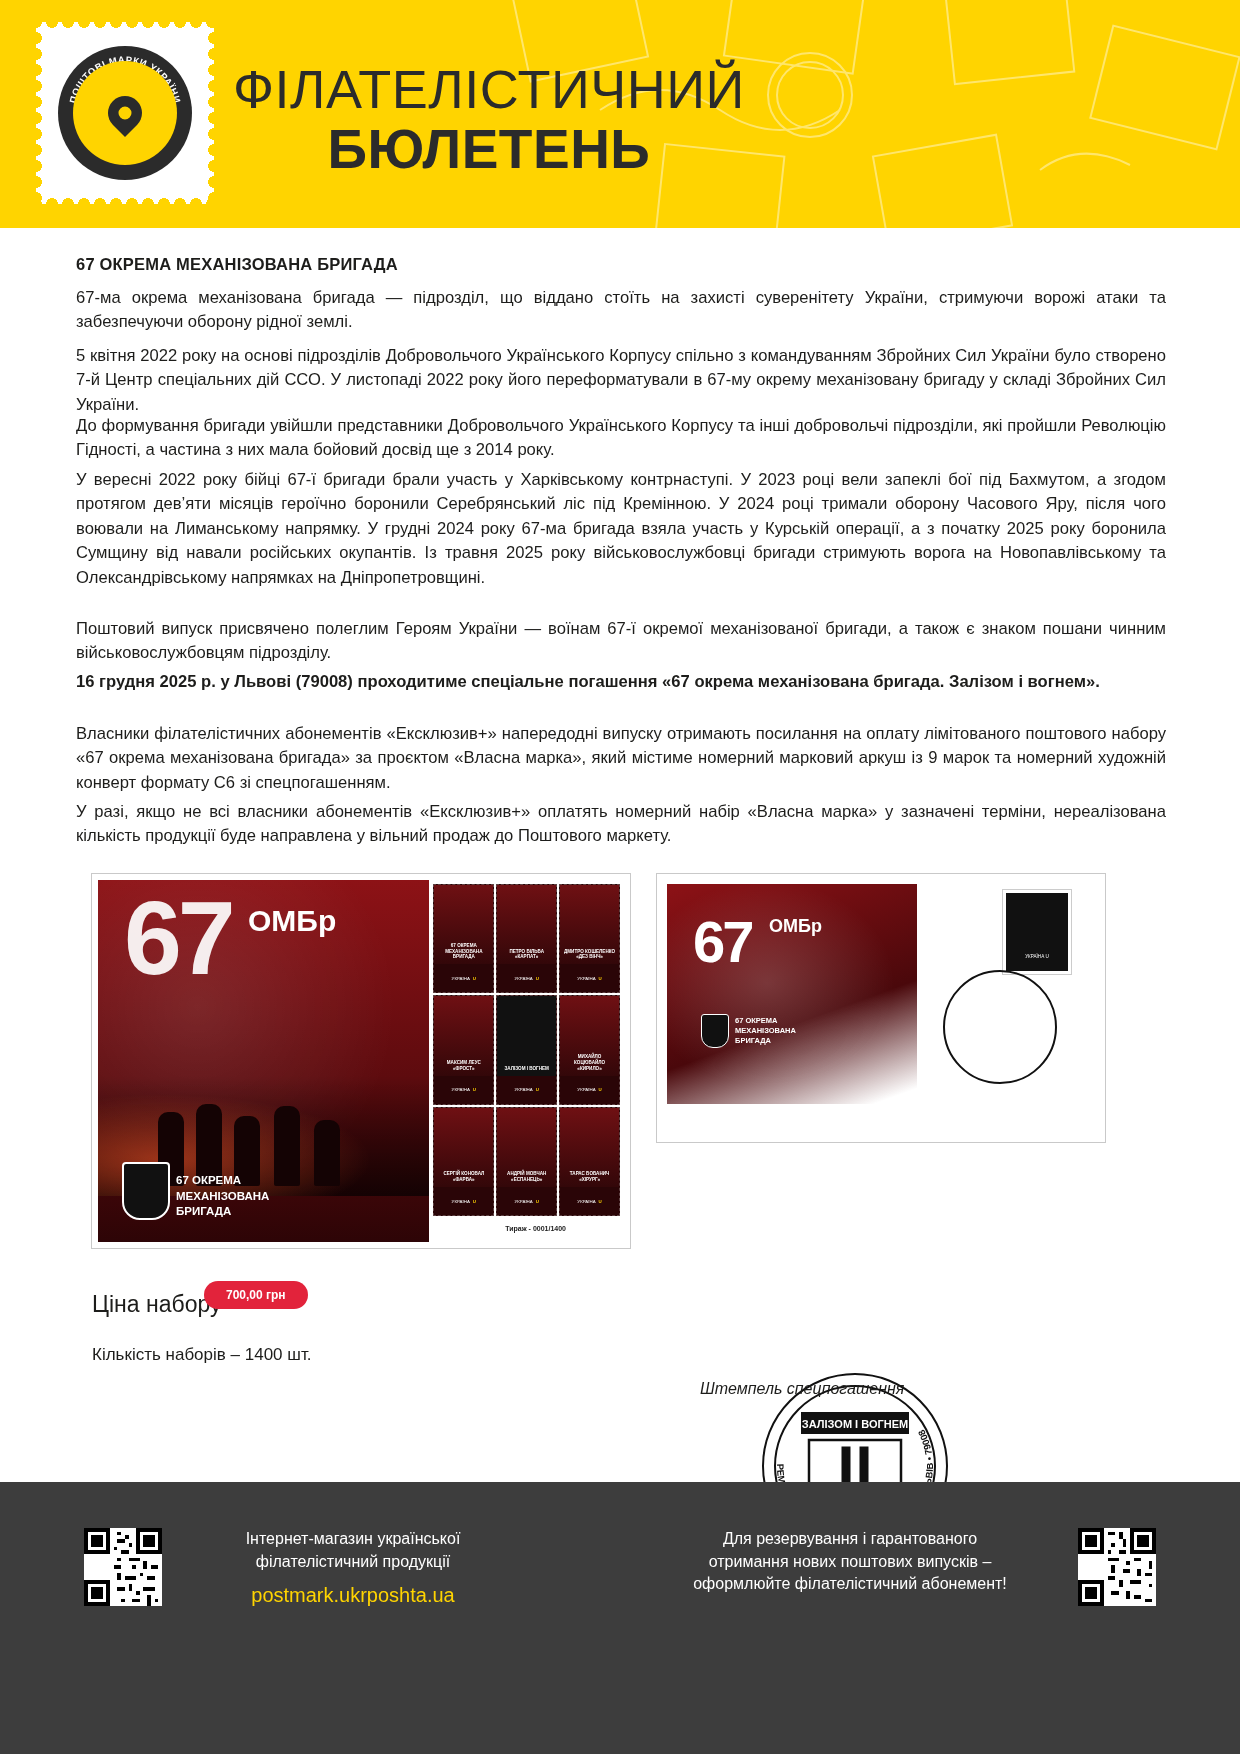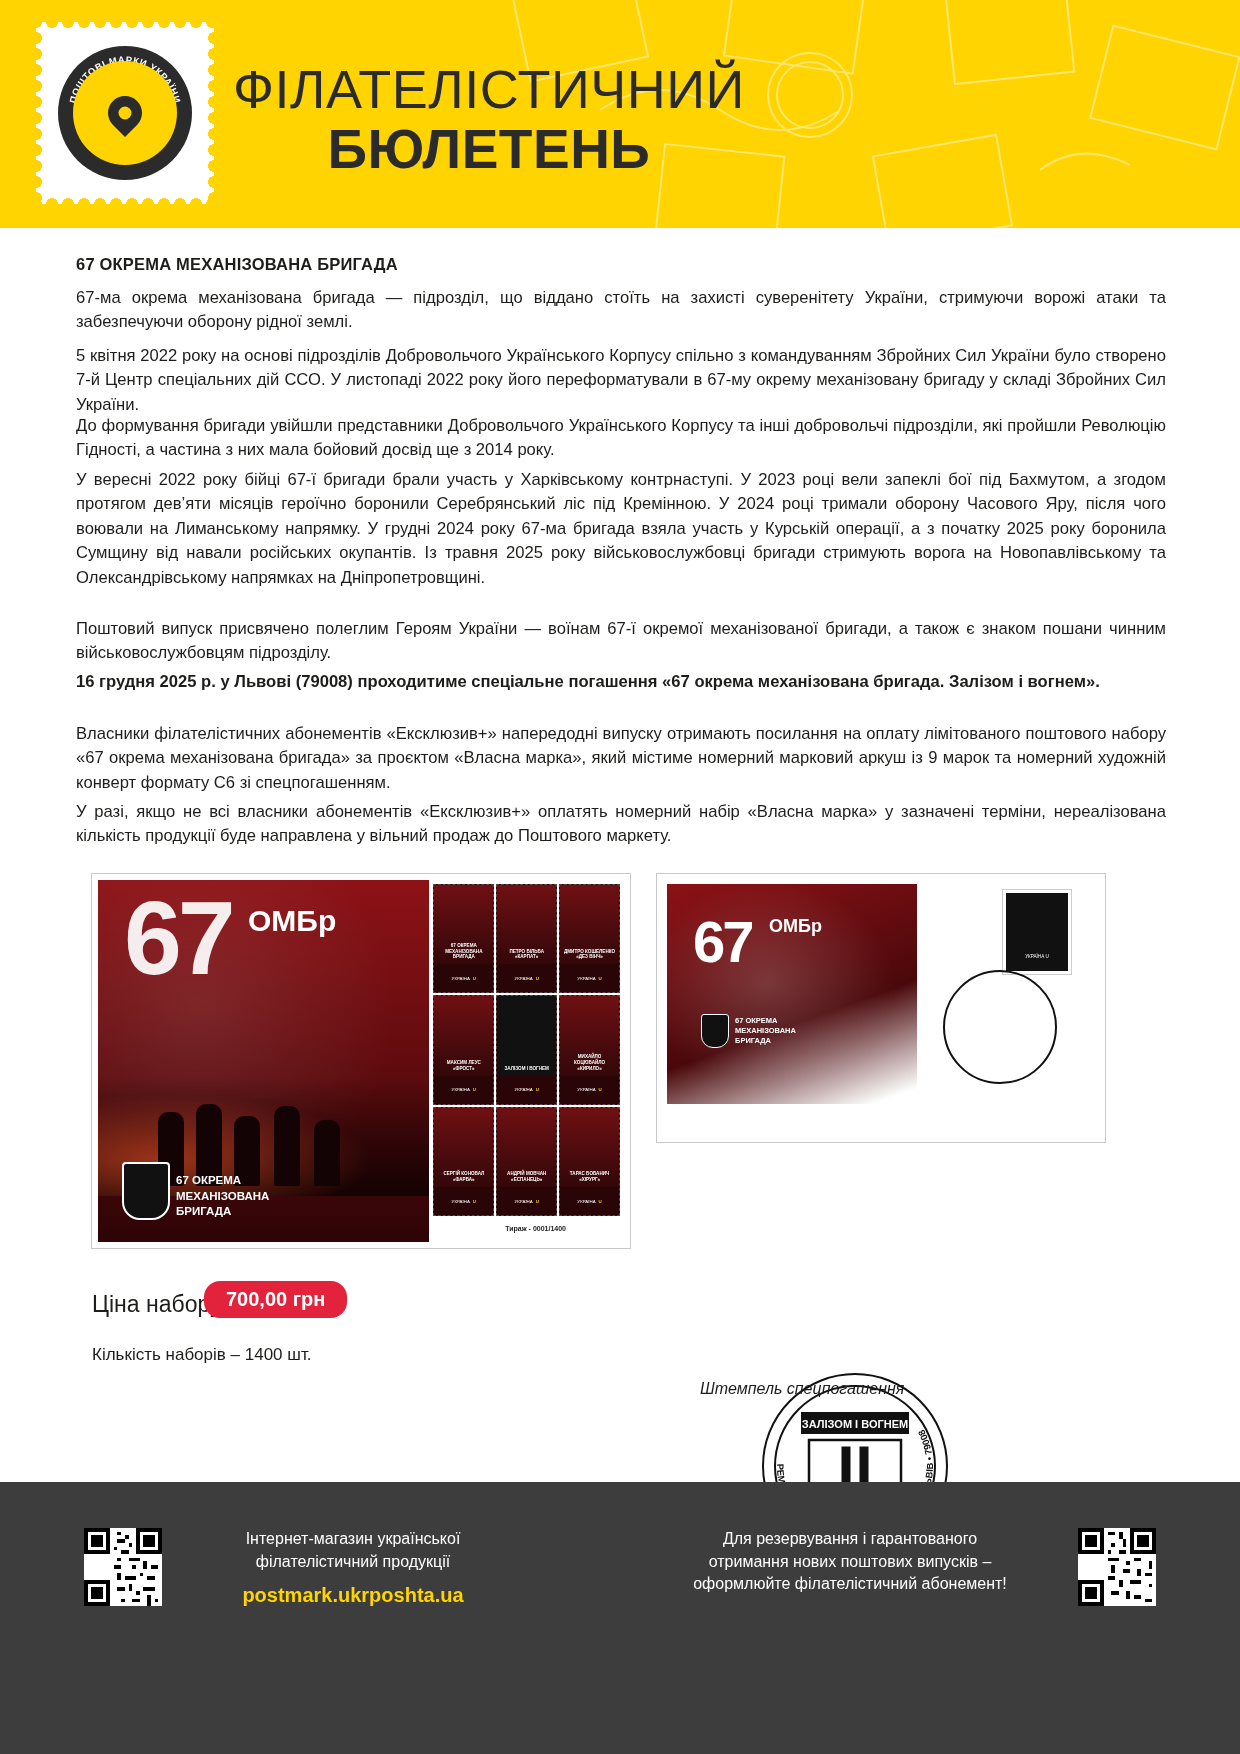--- a/index.html
+++ b/index.html
@@ -212,21 +212,21 @@
     position:absolute; right:48px; top:96px; width:110px; height:110px;
     border-radius:50%; border:2px solid #111;
   }
 
   .price-label{
     position:absolute; left:92px; top:1063px; font-size:23px;
   }
   .price-pill{
     position:absolute; left:204px; top:1053px;
     background:#e2233b; color:#fff; border-radius:16px;
-    padding:7px 22px; font-size:20px; font-weight:bold;
+    padding:7px 22px; font-size:12px; font-weight:bold;
   }
   .qty{
     position:absolute; left:92px; top:1117px; font-size:17px;
   }
 
   .cancel-seal{
     position:absolute; left:757px; top:1140px; width:196px; height:196px;
   }
   .seal-caption{
     position:absolute; left:700px; top:1152px; width:310px;
@@ -244,21 +244,21 @@
   }
   .qr svg{ display:block; }
   .qr.left{ left:84px; top:46px; }
   .qr.right{ right:84px; top:46px; }
   .foot-text{
     position:absolute; text-align:center; font-size:16px; line-height:1.42;
   }
   .foot-left{ left:188px; top:46px; width:330px; }
   .foot-right{ right:180px; top:46px; width:420px; }
   .foot-link{
-    color:#ffd400; font-weight:bold; font-size:20px; margin-top:8px; display:block;
+    color:#ffd400; font-weight:normal; font-size:20px; margin-top:8px; display:block;
   }
 </style>
 </head>
 <body>
 
 <div class="header">
 
   <svg class="header-deco" viewBox="0 0 760 228" preserveAspectRatio="none">
     <g fill="none" stroke="#ffffff" stroke-width="2" opacity="0.85">
       <rect x="40" y="-20" width="120" height="90" transform="rotate(-12 100 25)"></rect>

